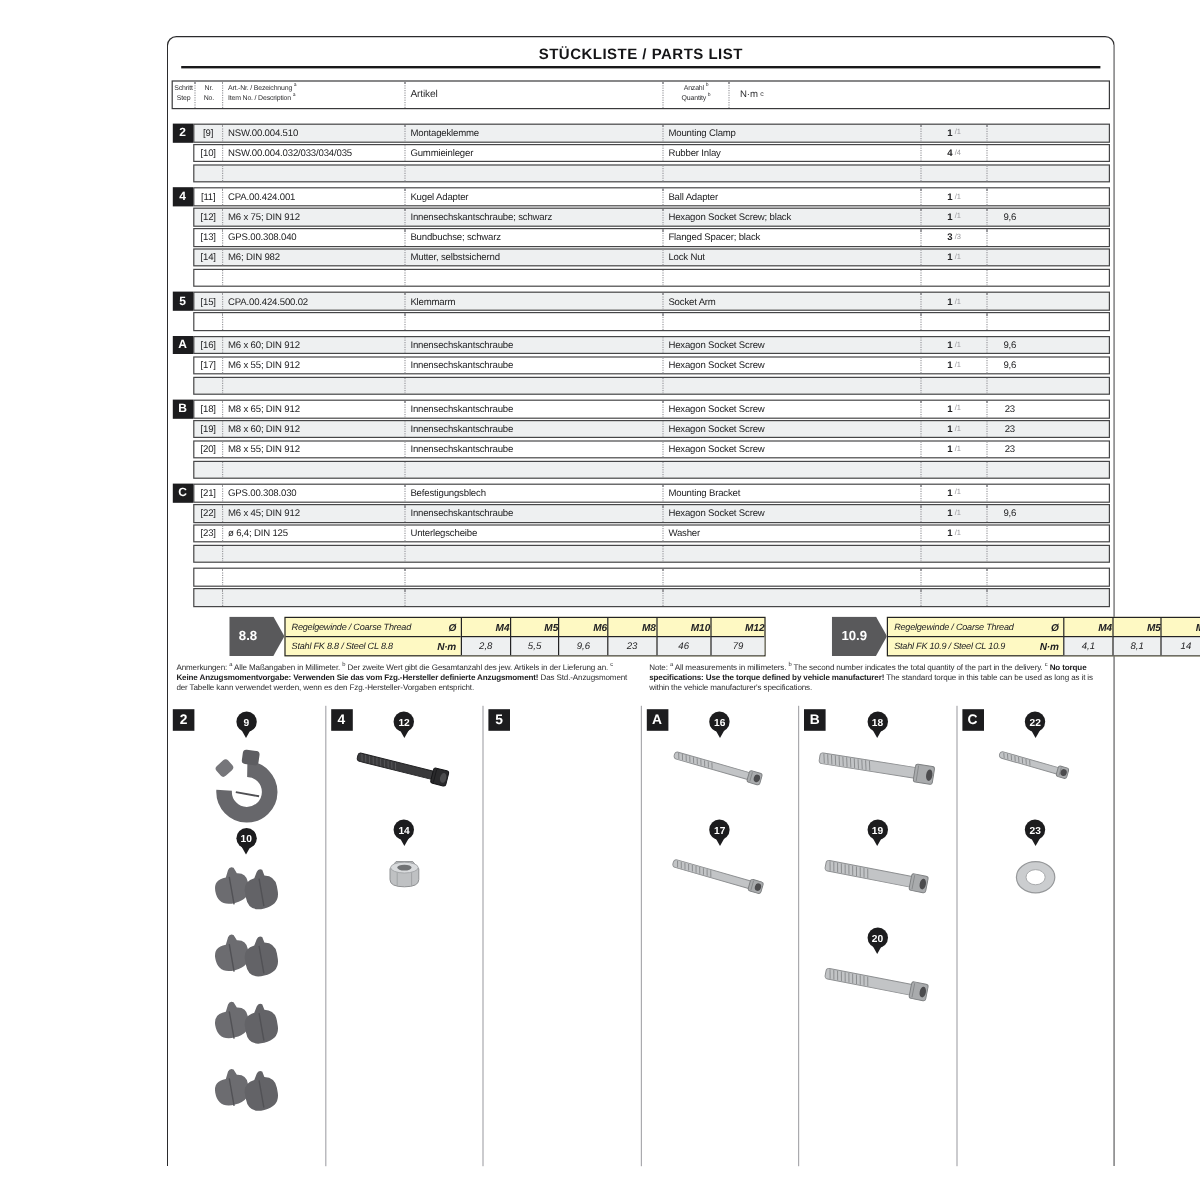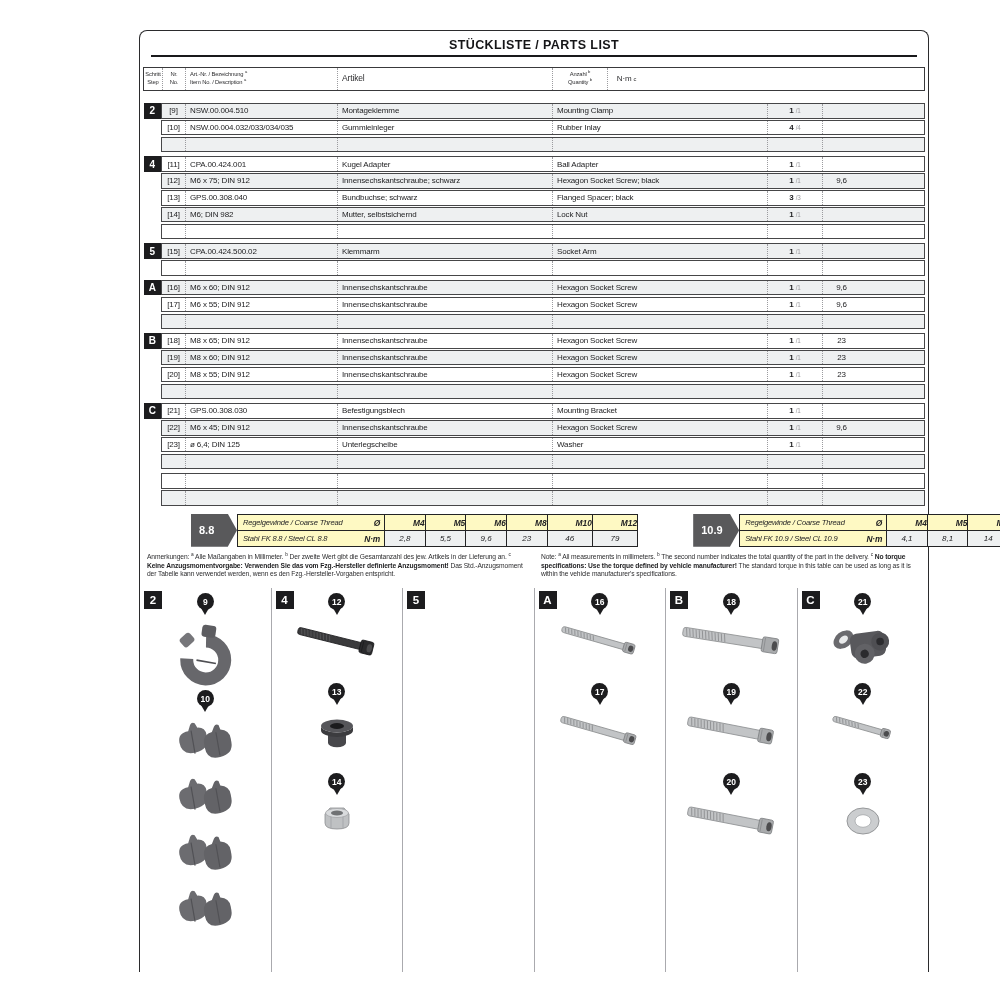--- a/index.html
+++ b/index.html
@@ -505,31 +505,20 @@
                 <line x1="28.599999999999998" y1="-2.9" x2="30.2" y2="2.9" stroke="#57575a" stroke-width="0.8"></line>
                 <line x1="31.799999999999997" y1="-2.9" x2="33.4" y2="2.9" stroke="#57575a" stroke-width="0.8"></line>
                 <rect x="64" y="-6.5" width="13" height="13" rx="2" fill="#2a2a2c" stroke="#161618" stroke-width="0.8"></rect>
                 <line x1="66.5" y1="-5.5" x2="66.5" y2="5.5" stroke="#161618" stroke-width="0.6"></line>
                 <ellipse cx="73.5" cy="0" rx="2.6" ry="4.16" fill="#4c4c4e"></ellipse>
               </g>
             </svg>
           </div>
         </div>
         <div class="fig-item">
-          <div class="pin">13</div>
-          <div class="part">
-            <svg width="54" height="46" viewBox="0 0 54 46">
-<path d="M18 24 v9 a9 4.2 0 0 0 18 0 v-9 z" fill="#47474b"></path>
-<path d="M11 16 a16 6.5 0 0 0 32 0 v4.5 a16 6.5 0 0 1 -32 0 z" fill="#3c3c3f"></path>
-<ellipse cx="27" cy="16" rx="16" ry="6.5" fill="#56565a"></ellipse>
-<ellipse cx="27" cy="16" rx="7" ry="3" fill="#1b1b1d"></ellipse>
-            </svg>
-          </div>
-        </div>
-        <div class="fig-item">
           <div class="pin">14</div>
           <div class="part">
             <svg width="50" height="38" viewBox="0 0 50 38">
 <path d="M13 14 l5 -6 h14 l5 6 v9 q0 6 -12 6 q-12 0 -12 -6 z" fill="#bfc1c3" stroke="#8b8d8f" stroke-width="0.8"></path>
 <line x1="19" y1="9" x2="19" y2="28" stroke="#9b9da0" stroke-width="0.7"></line>
 <line x1="31" y1="9" x2="31" y2="28" stroke="#9b9da0" stroke-width="0.7"></line>
 <ellipse cx="25" cy="13" rx="11.5" ry="4.5" fill="#d9dbdd" stroke="#9fa1a3" stroke-width="0.7"></ellipse>
 <ellipse cx="25" cy="13" rx="6" ry="2.4" fill="#707274"></ellipse>
             </svg>
           </div>
@@ -660,36 +649,20 @@
                 <line x1="74.5" y1="-6" x2="74.5" y2="6" stroke="#7e8082" stroke-width="0.6"></line>
                 <ellipse cx="82.5" cy="0" rx="2.6" ry="4.48" fill="#4c4c4e"></ellipse>
               </g>
             </svg>
           </div>
         </div>
       </div>
       <div class="fig-col">
         <div class="fig-badge">C</div>
         <div class="fig-item">
-          <div class="pin">21</div>
-          <div class="part">
-            <svg width="78" height="58" viewBox="0 0 78 58">
-              <g transform="rotate(-8 39 29)">
-<ellipse cx="21" cy="17" rx="11" ry="8" fill="#6a6a6e" transform="rotate(-30 21 17)"></ellipse>
-<ellipse cx="21" cy="17" rx="5" ry="3.4" fill="#e9eaeb" transform="rotate(-30 21 17)"></ellipse>
-<rect x="27" y="13" width="35" height="25" rx="7" fill="#58585c"></rect>
-<circle cx="40" cy="34" r="10" fill="#626266"></circle>
-                <circle cx="40" cy="34" r="4.2" fill="#2b2b2e"></circle>
-<circle cx="57" cy="24" r="9" fill="#4f4f53"></circle>
-                <circle cx="57" cy="24" r="3.8" fill="#2b2b2e"></circle>
-              </g>
-            </svg>
-          </div>
-        </div>
-        <div class="fig-item">
           <div class="pin">22</div>
           <div class="part">
             <svg width="73" height="40" viewBox="0 0 73 40">
               <g transform="translate(7 8.5) rotate(16)">
                 <rect x="0" y="-2.75" width="52" height="5.5" rx="2.5" fill="#c2c4c6" stroke="#8d8f91" stroke-width="0.8"></rect>
                 <line x1="3" y1="-2.15" x2="4.6" y2="2.15" stroke="#898b8d" stroke-width="0.8"></line>
                 <line x1="6.2" y1="-2.15" x2="7.800000000000001" y2="2.15" stroke="#898b8d" stroke-width="0.8"></line>
                 <line x1="9.4" y1="-2.15" x2="11" y2="2.15" stroke="#898b8d" stroke-width="0.8"></line>
                 <line x1="12.600000000000001" y1="-2.15" x2="14.200000000000001" y2="2.15" stroke="#898b8d" stroke-width="0.8"></line>
                 <line x1="15.8" y1="-2.15" x2="17.400000000000002" y2="2.15" stroke="#898b8d" stroke-width="0.8"></line>

